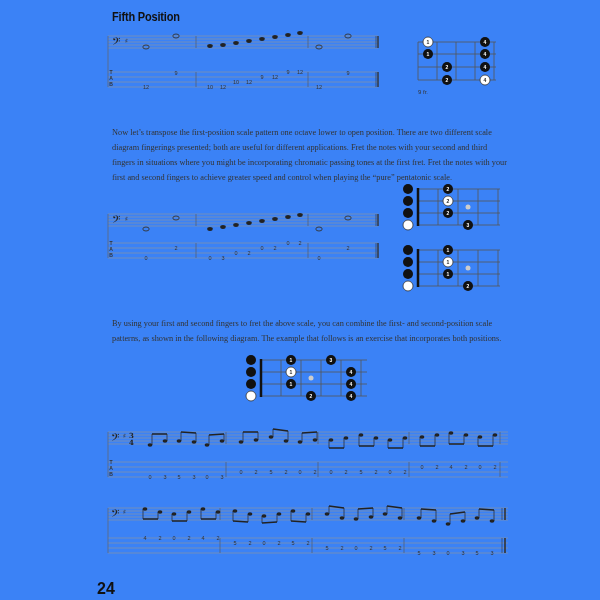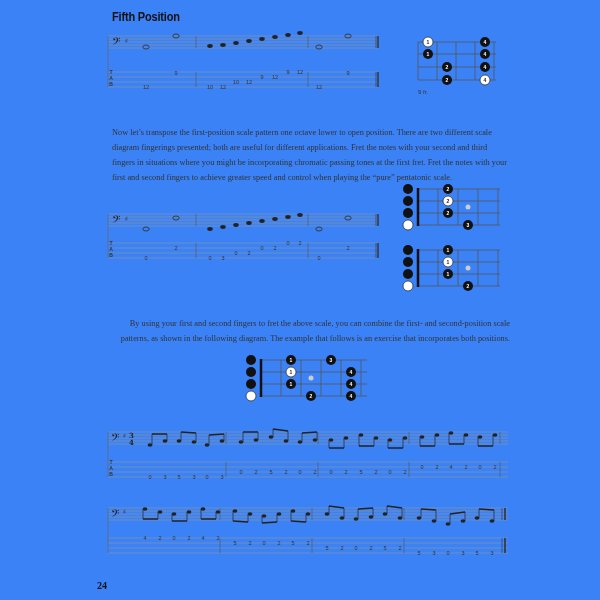--- a/index.html
+++ b/index.html
@@ -1,20 +1,20 @@
 <!DOCTYPE html>
 <html><head>
 <meta charset="utf-8">
 <style>
   html,body{margin:0;padding:0;background:#ffffff;}
   body{width:600px;height:600px;position:relative;overflow:hidden;font-family:"Liberation Serif",serif;color:#222;}
   .page{position:absolute;left:0;top:0;width:600px;height:600px;background:#3b82f6;}
   .heading{position:absolute;left:112px;top:10px;font-family:"Liberation Sans",sans-serif;font-weight:bold;font-size:12.5px;letter-spacing:-0.2px;transform:scaleX(0.88);transform-origin:left top;color:#111;}
   .para{position:absolute;left:112px;width:398px;font-size:8.3px;line-height:15px;color:#333;text-align:left;}
-  .page-num{position:absolute;left:97px;top:580px;font-family:Liberation Serif, serif;font-weight:bold;font-size:10px;color:#111;}
+  .page-num{position:absolute;left:97px;top:580px;font-family:Liberation Sans, sans-serif;font-weight:bold;font-size:16px;color:#111;}
   .fret-label{position:absolute;font-family:"Liberation Sans",sans-serif;font-size:6px;color:#333;}
   svg{position:absolute;overflow:visible;}
   .staff line{stroke:#999;stroke-width:0.6;}
   .tabnum{font-family:"Liberation Sans",sans-serif;font-size:5.5px;fill:#333;text-anchor:middle;}
   .tablbl{font-family:"Liberation Sans",sans-serif;font-size:5px;font-weight:bold;fill:#333;text-anchor:middle;}
   .finger{font-family:"Liberation Sans",sans-serif;font-size:5px;font-weight:bold;text-anchor:middle;dominant-baseline:central;}
 </style>
 </head>
 <body>
 
@@ -206,21 +206,21 @@
     <circle cx="46" cy="5" r="5" fill="#111"></circle>
       <text class="finger" x="46" y="5" fill="#fff">1</text>
     <circle cx="46" cy="17" r="5" fill="#fff" stroke="#333" stroke-width="0.8"></circle>
       <text class="finger" x="46" y="17" fill="#222">1</text>
     <circle cx="46" cy="29" r="5" fill="#111"></circle>
       <text class="finger" x="46" y="29" fill="#fff">1</text>
     <circle cx="66" cy="41" r="5" fill="#111"></circle>
       <text class="finger" x="66" y="41" fill="#fff">2</text>
   </svg>
 
-  <div class="para" style="top:316px;text-align:right;">By using your first and second fingers to fret the above scale, you can combine the first- and second-position scale patterns, as shown in the following diagram. The example that follows is an exercise that incorporates both positions.</div>
+  <div class="para" style="top:316px;">By using your first and second fingers to fret the above scale, you can combine the first- and second-position scale patterns, as shown in the following diagram. The example that follows is an exercise that incorporates both positions.</div>
 
   <svg style="left:245px;top:355px;" width="125" height="50" viewBox="0 0 125 50">
     <circle cx="6" cy="5" r="5" fill="#111"></circle>
       <circle cx="6" cy="17" r="5" fill="#111"></circle>
       <circle cx="6" cy="29" r="5" fill="#111"></circle>
     <circle cx="6" cy="41" r="5" fill="#fff" stroke="#333" stroke-width="0.8"></circle>
     <g stroke="#555" stroke-width="0.8">
       <line x1="16" y1="5" x2="122" y2="5"></line>
         <line x1="16" y1="17" x2="122" y2="17"></line>
         <line x1="16" y1="29" x2="122" y2="29"></line>

